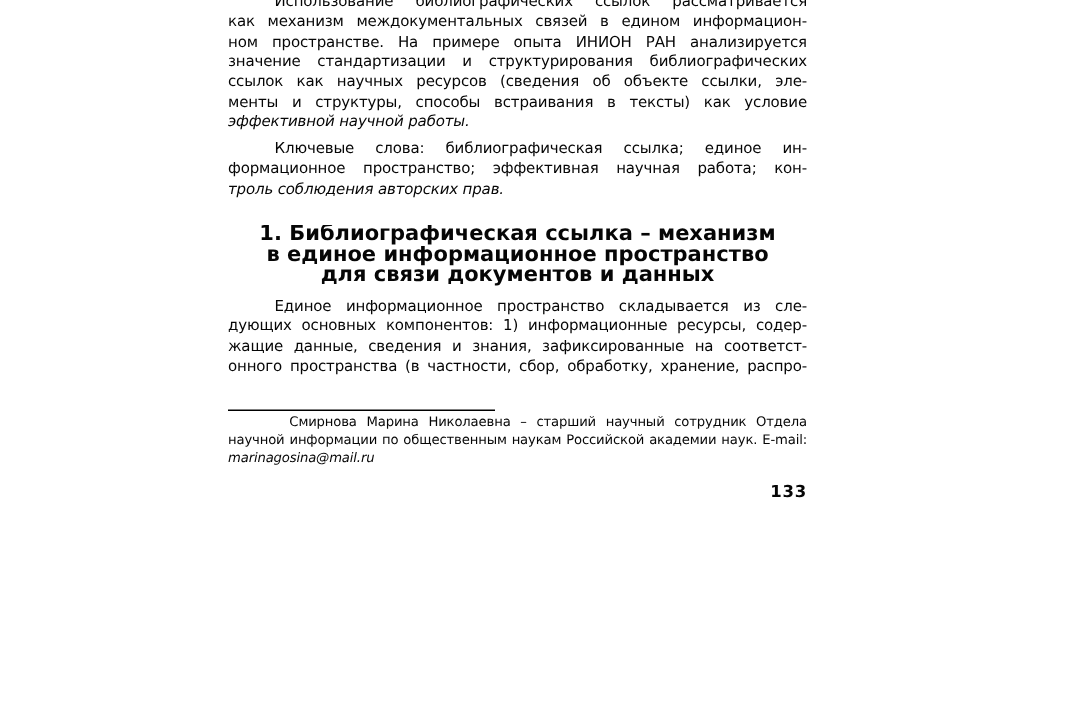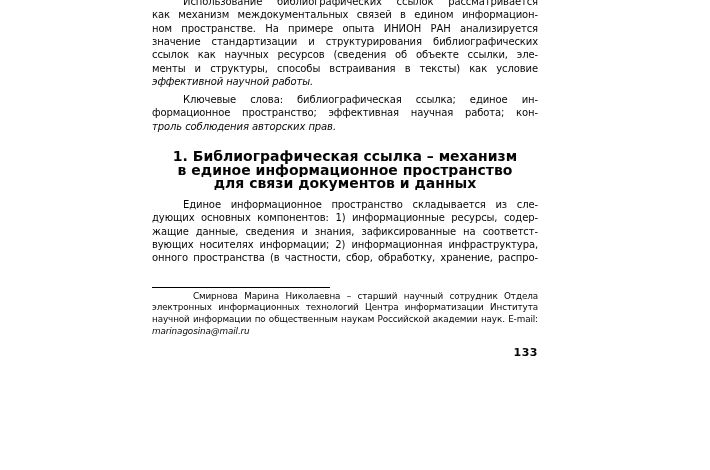--- a/index.html
+++ b/index.html
@@ -112,29 +112,27 @@
     <div class="heading">
         <div class="line"><span>1. Библиографическая ссылка – механизм</span></div>
         <div class="line"><span>в единое информационное пространство</span></div>
         <div class="line"><span>для связи документов и данных</span></div>
       </div>
 
     <div class="para just bodytext">
         <div class="line indent"><span>Единое информационное пространство складывается из сле-</span></div>
         <div class="line"><span>дующих основных компонентов: 1) </span><span class="it">информационные ресурсы</span><span>, содер-</span></div>
         <div class="line"><span>жащие данные, сведения и знания, зафиксированные на соответст-</span></div>
-        <div class="line"><span>вующих носителях информации; 2) </span><span class="it">информационная инфраструктура</span><span>,</span></div>
         <div class="line"><span>онного пространства (в частности, сбор, обработку, хранение, распро-</span></div>
       </div>
 
     <div class="fnsep"></div>
 
     <div class="para just footnote">
         <div class="line indent"><sup class="fn-star">*</sup><span> </span><span class="it">Смирнова Марина Николаевна</span><span> – старший научный сотрудник Отдела</span></div>
-        <div class="line"><span>электронных информационных технологий Центра информатизации Института</span></div>
         <div class="line"><span>научной информации по общественным наукам Российской академии наук. E-mail:</span></div>
         <div class="line last"><span>marinagosina@mail.ru</span></div>
       </div>
 
     <div class="pagenum">133</div>
 
   </div>
 </div>
 
 </body></html>

